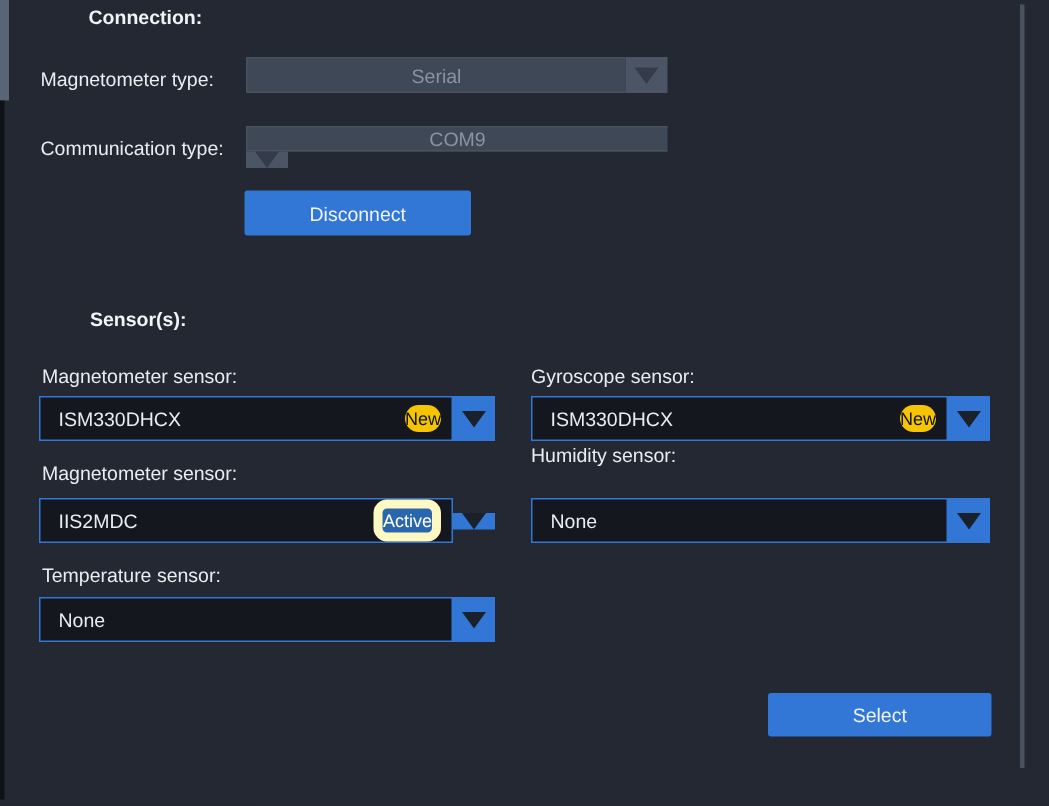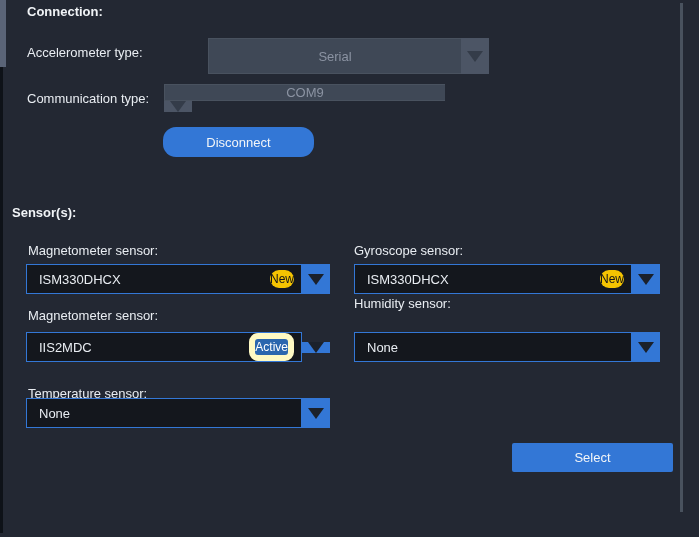--- a/index.html
+++ b/index.html
@@ -4,21 +4,21 @@
 <style>
   html,body{margin:0;padding:0;}
   body{
     width:699px;height:537px;position:relative;overflow:hidden;
     background:var(--panel_bg,#232833);
     font-family:"Liberation Sans","DejaVu Sans",sans-serif;
     font-size:13px;color:#e9edf2;
   }
   .abs{position:absolute;}
   .label{color:#e9edf2;white-space:nowrap;}
-  .header{font-weight:bold;color:#f1f4f7;}
+  .header{font-weight:bold;color:#f1f4f7;margin-left:32px;}
   
   .edge-top-left{left:0;top:0;width:6px;height:67px;background:#5a6477;}
   .edge-dark-left{left:0;top:67px;width:3px;height:466px;background:#0e1218;}
   .edge-right-line{left:680px;top:3px;width:3px;height:509px;background:#49525e;}
   
   .combo{display:flex;align-items:stretch;}
   .combo .field{
     flex:1;display:flex;align-items:center;
     background:var(--field_bg,#14171d);
     border:1px solid var(--accent,#3377d6);
@@ -52,43 +52,43 @@
 </style>
 </head>
 <body>
 
 <div class="abs edge-top-left"></div>
 <div class="abs edge-dark-left"></div>
 <div class="abs edge-right-line"></div>
 
 <div class="abs header" style="left:27px;top:4px;">Connection:</div>
 
-<div class="abs label" style="left:27px;top:45px;">Accelerometer type:</div>
-<div class="abs combo disabled" style="left:164px;top:38px;width:281px;height:36px;margin-left:44px;">
+<div class="abs label" style="left:27px;top:45px;">Magnetometer type:</div>
+<div class="abs combo disabled" style="left:164px;top:38px;width:281px;height:24px;">
   <div class="field">
     <span>Serial</span>
   </div>
   <div class="arrow">
     <span class="tri"></span>
   </div>
 </div>
 
 <div class="abs label" style="left:27px;top:91px;">Communication type:</div>
 <div class="abs combo disabled" style="left:164px;top:84px;width:281px;height:28px;flex-direction:column;">
   <div class="field">
     <span>COM9</span>
   </div>
   <div class="arrow">
     <span class="tri"></span>
   </div>
 </div>
 
-<button class="abs btn" style="left:163px;top:127px;width:151px;height:30px;border-radius:13px;">Disconnect</button>
+<button class="abs btn" style="left:163px;top:127px;width:151px;height:30px;">Disconnect</button>
 
-<div class="abs header" style="left:12px;top:205px;">Sensor(s):</div>
+<div class="abs header" style="left:28px;top:205px;">Sensor(s):</div>
 
 <div class="abs label" style="left:28px;top:243px;">Magnetometer sensor:</div>
 <div class="abs combo" style="left:26px;top:264px;width:304px;height:30px;">
   <div class="field">
     <span>ISM330DHCX</span>
     <span class="badge new">New</span>
   </div>
   <div class="arrow">
     <span class="tri"></span>
   </div>
@@ -119,23 +119,23 @@
 <div class="abs label" style="left:354px;top:296px;">Humidity sensor:</div>
 <div class="abs combo" style="left:354px;top:332px;width:306px;height:30px;">
   <div class="field">
     <span>None</span>
   </div>
   <div class="arrow">
     <span class="tri"></span>
   </div>
 </div>
 
-<div class="abs label" style="left:28px;top:386px;">Temperature sensor:</div>
+<div class="abs label" style="left:28px;top:376px;">Temperature sensor:</div>
 <div class="abs combo" style="left:26px;top:398px;width:304px;height:30px;">
   <div class="field">
     <span>None</span>
   </div>
   <div class="arrow">
     <span class="tri"></span>
   </div>
 </div>
 
-<button class="abs btn" style="left:512px;top:443px;width:161px;height:29px;">Select</button>
+<button class="abs btn" style="left:512px;top:462px;width:149px;height:29px;">Select</button>
 
 </body></html>

